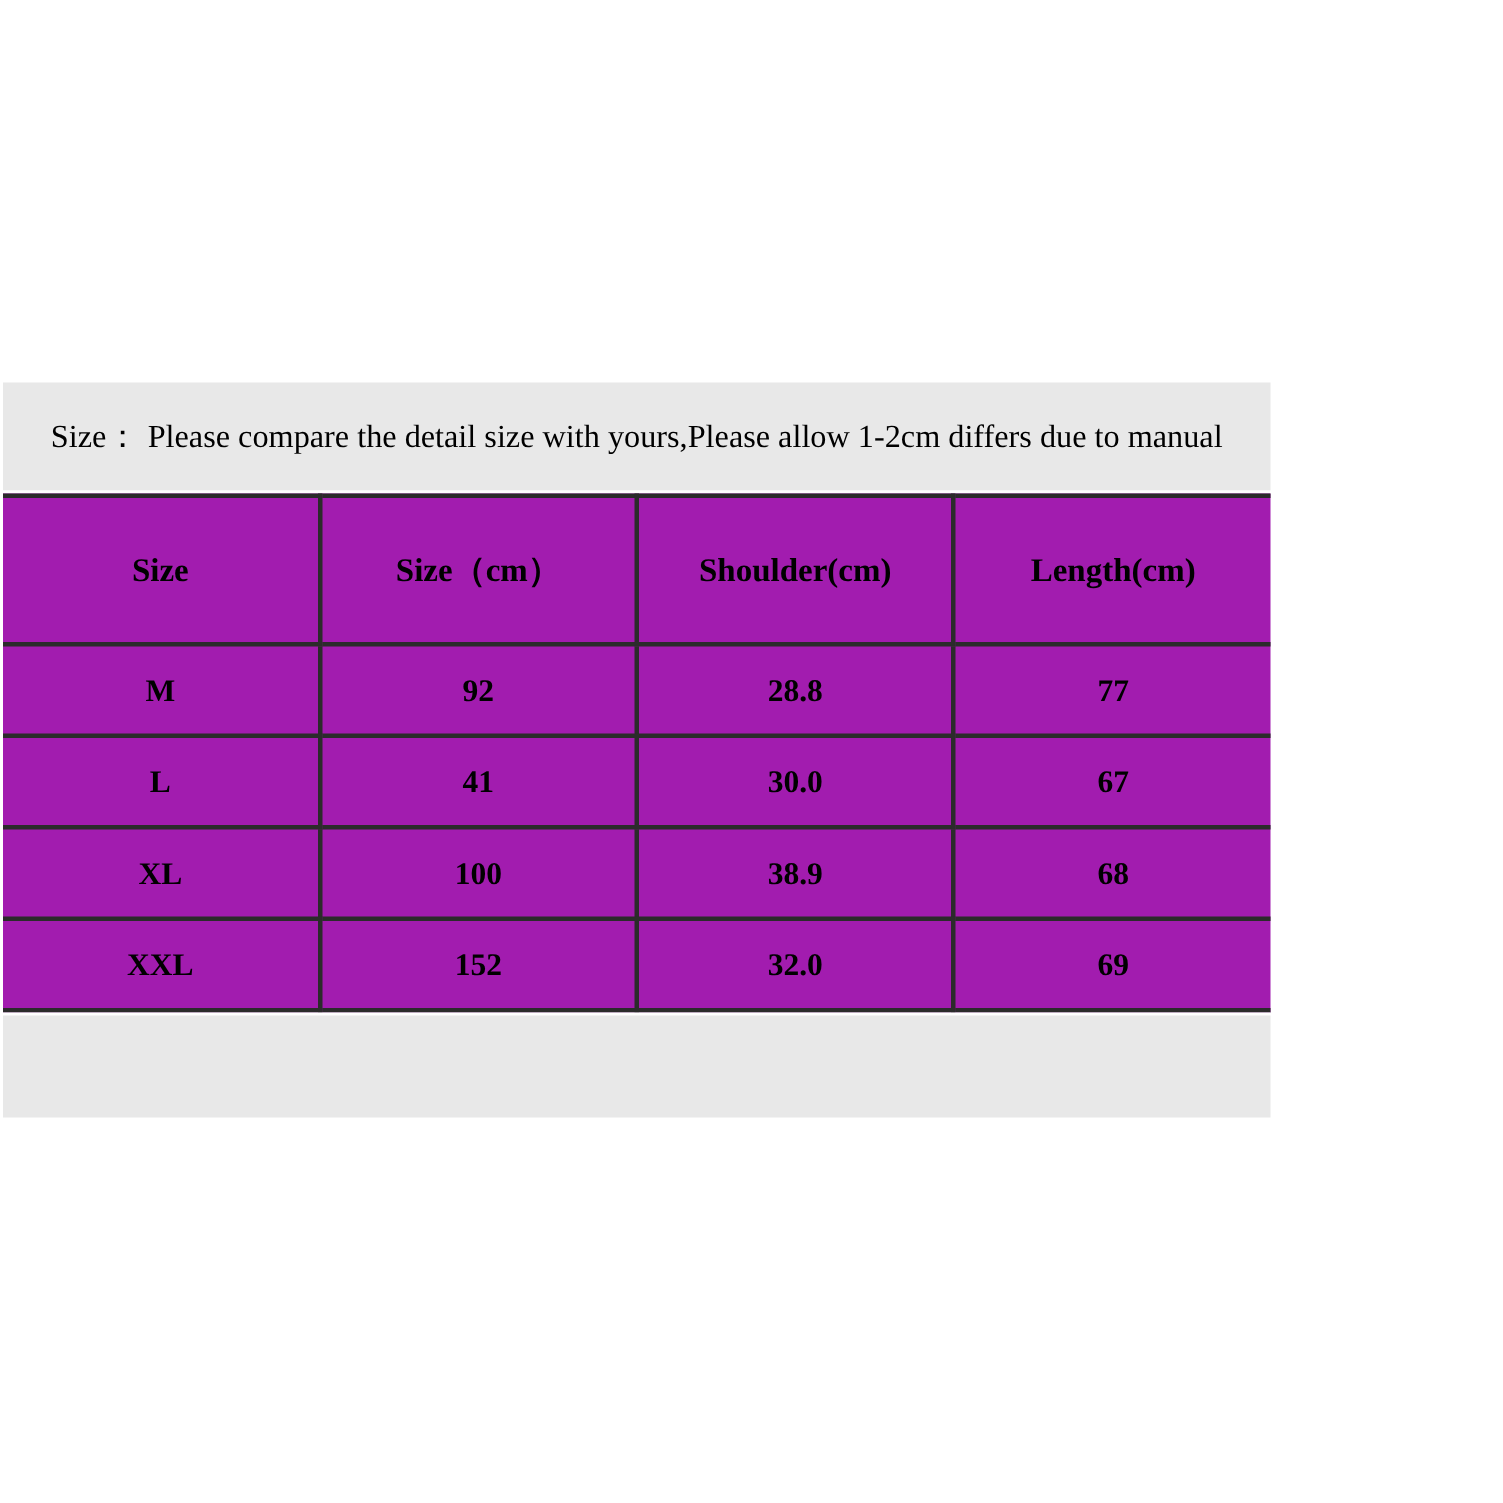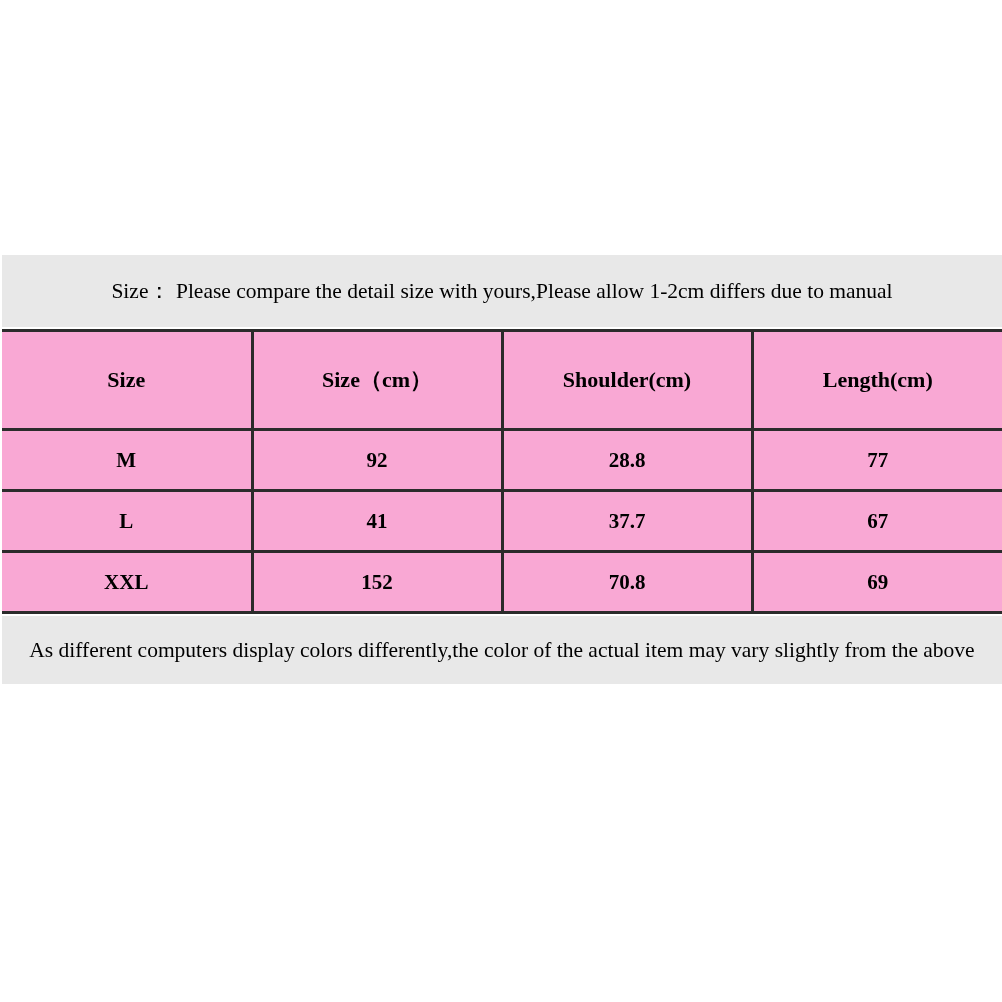--- a/index.html
+++ b/index.html
@@ -12,21 +12,21 @@
     height: 1002px;
     position: relative;
     font-family: "Liberation Serif", serif;
     color: #000000;
     overflow: hidden;
   }
   .panel {
     position: absolute;
     left: 2px;
     top: 255px;
-    width: 1000px;
+    width: 845px;
   }
   .notice {
     background: #e8e8e8;
     display: flex;
     flex-direction: column;
     justify-content: center;
     text-align: center;
   }
   .notice .line {
     white-space: nowrap;
@@ -40,21 +40,21 @@
     margin-right: 6px;
   }
   .gap {
     height: 2px;
     background: #ffffff;
   }
   table.size-table {
     width: 100%;
     border-collapse: collapse;
     table-layout: fixed;
-    background: #f9a8d4;
+    background: #a21caf;
   }
   table.size-table th,
   table.size-table td {
     border: 3px solid #2b2b2b;
     text-align: center;
     vertical-align: middle;
     font-weight: bold;
     padding: 0;
   }
   table.size-table th:first-child,
@@ -102,31 +102,36 @@
     <tbody>
       <tr>
         <td>M</td>
         <td>92</td>
         <td>28.8</td>
         <td>77</td>
       </tr>
       <tr>
         <td>L</td>
         <td>41</td>
-        <td>37.7</td>
+        <td>30.0</td>
         <td>67</td>
+      </tr>
+      <tr>
+        <td>XL</td>
+        <td>100</td>
+        <td>38.9</td>
+        <td>68</td>
       </tr>
       <tr>
         <td>XXL</td>
         <td>152</td>
-        <td>70.8</td>
+        <td>32.0</td>
         <td>69</td>
       </tr>
     </tbody>
   </table>
 
   <div class="gap"></div>
 
   <div class="notice notice-bottom">
-    <div class="line">As different computers display colors differently,the color of the actual item may vary slightly from the above</div>
   </div>
 
 </div>
 
 </body></html>

